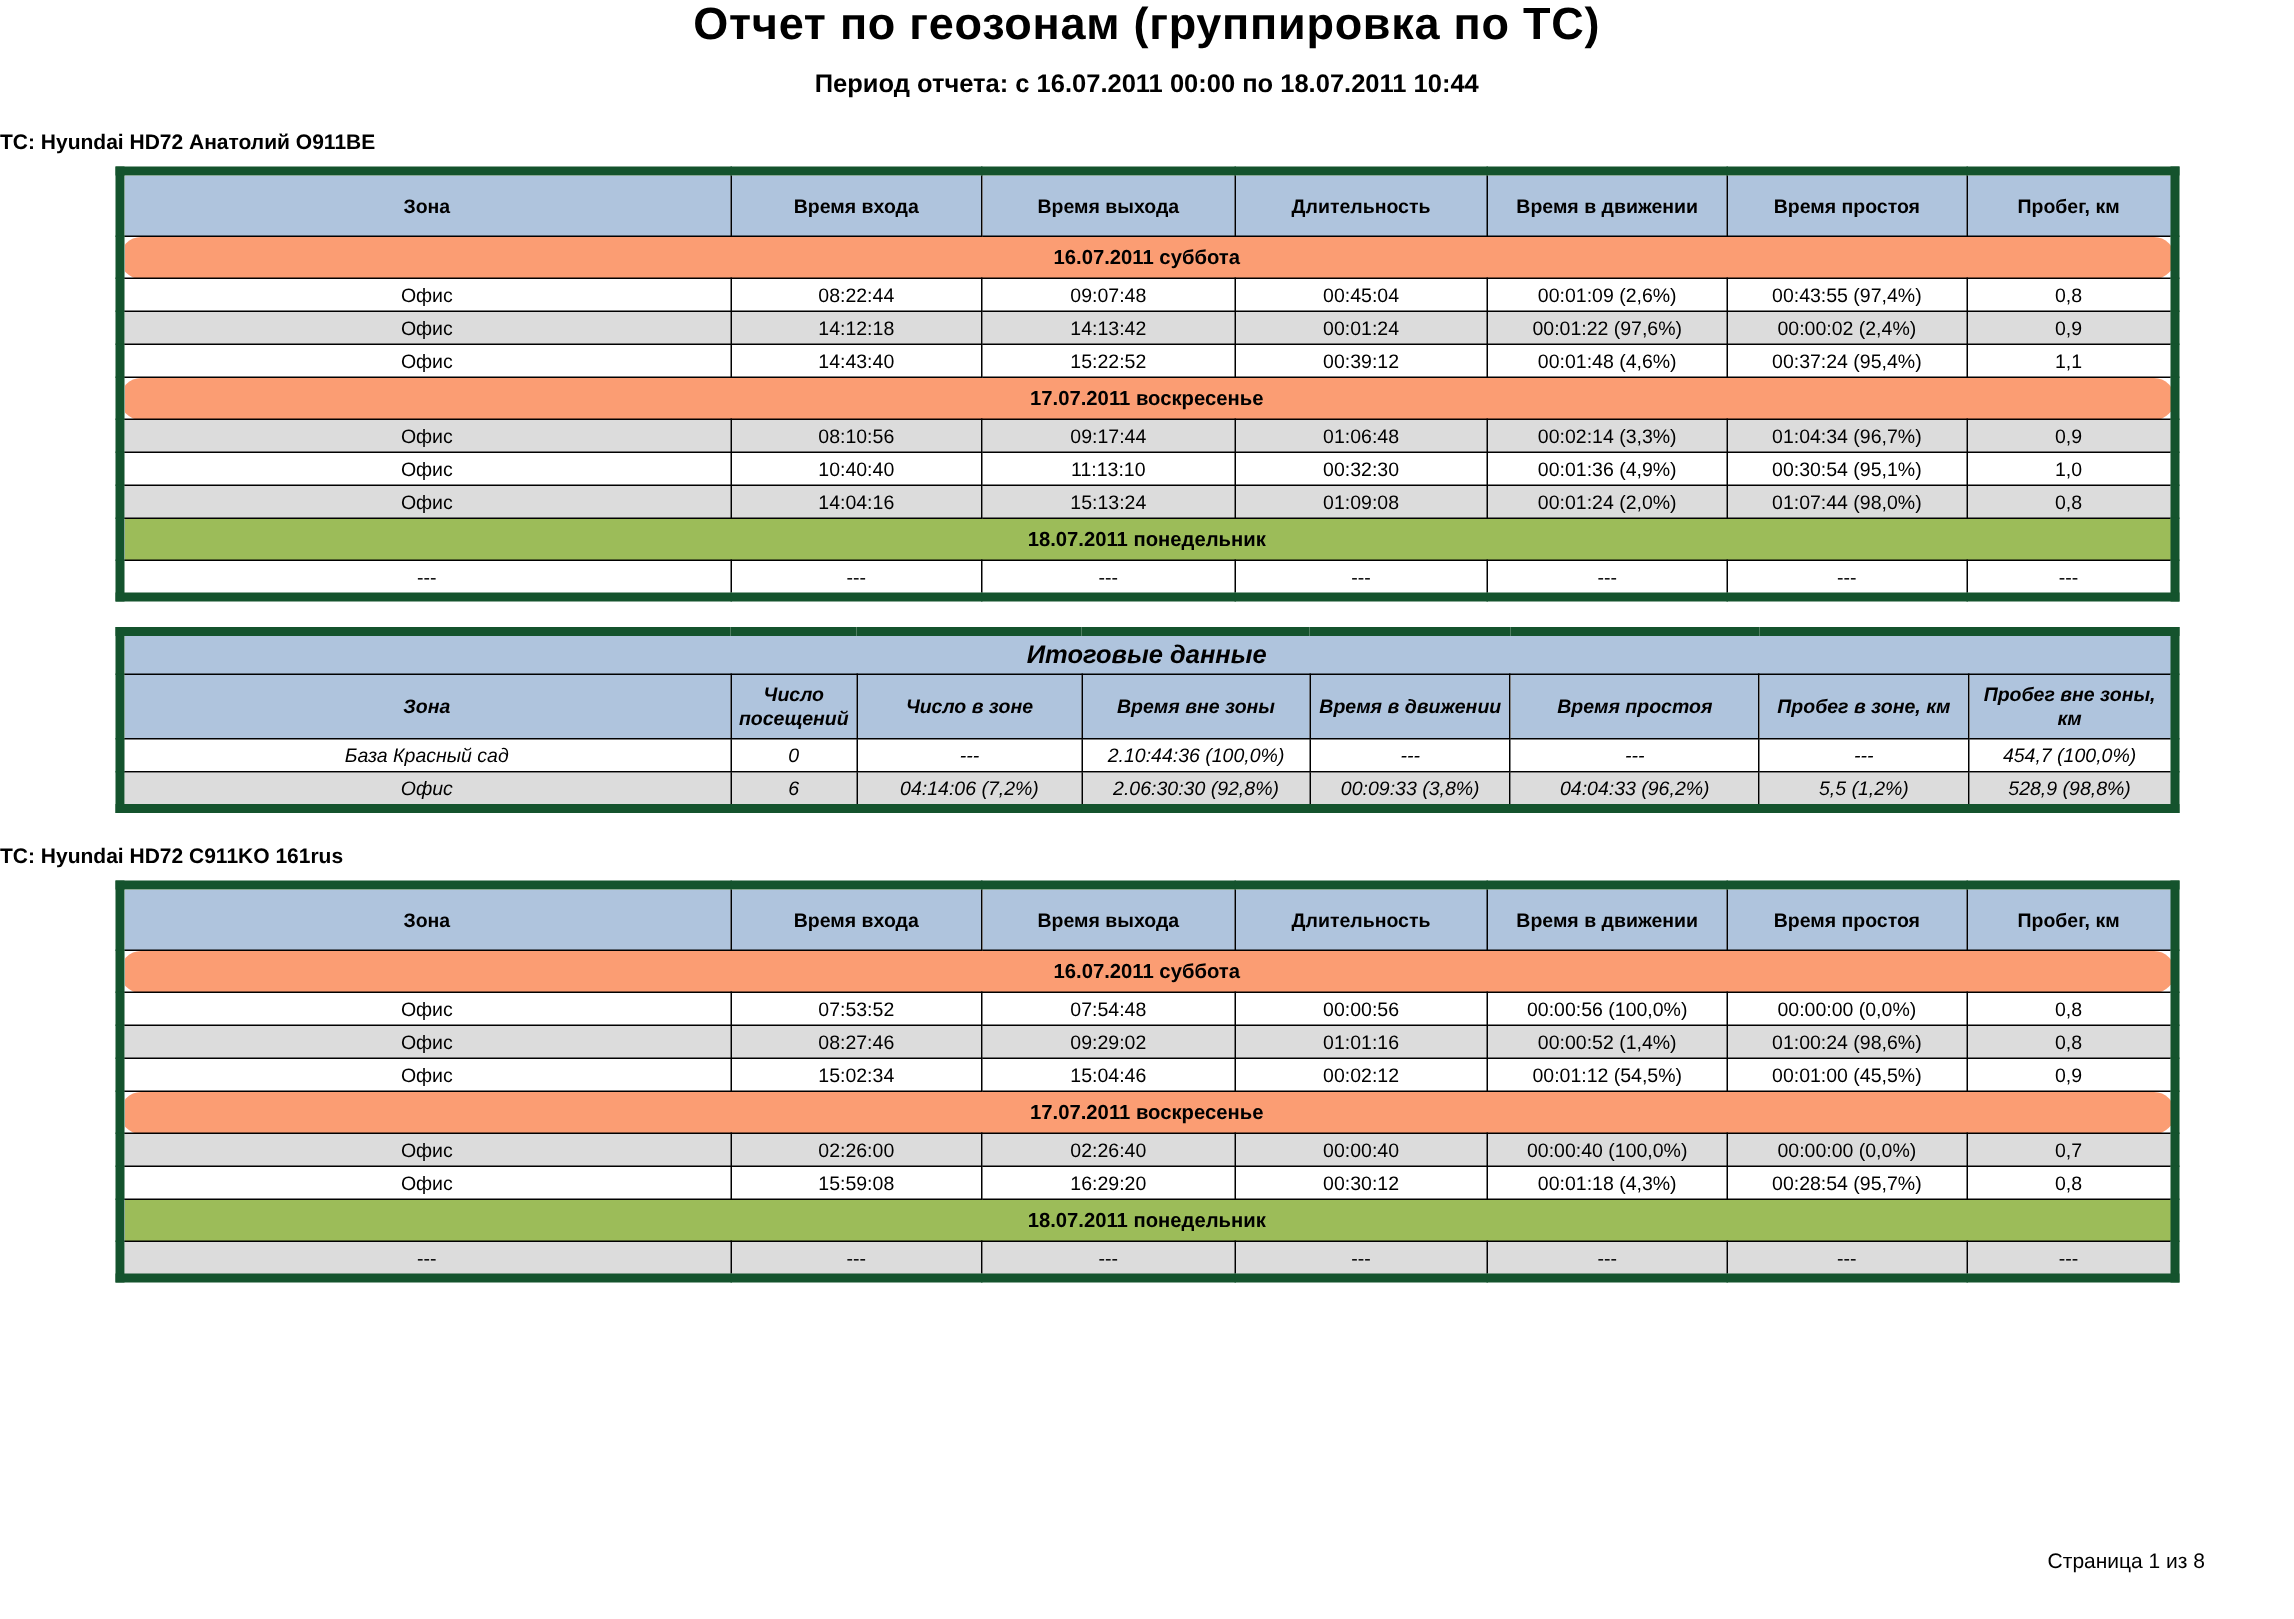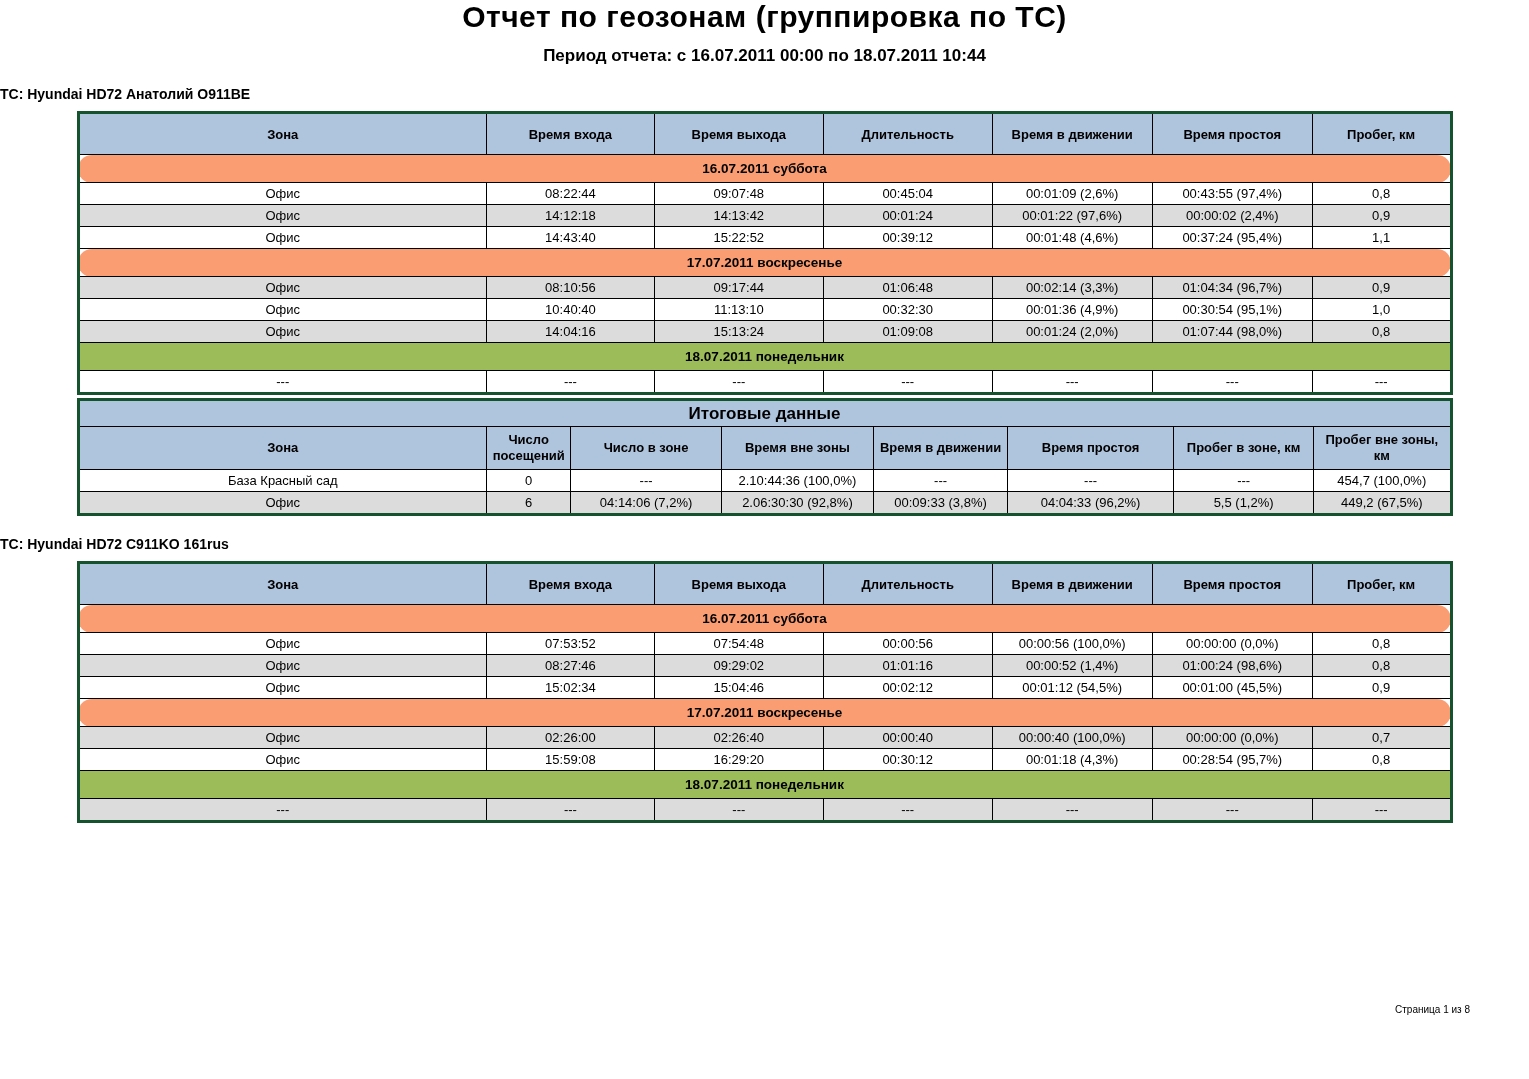--- a/index.html
+++ b/index.html
@@ -1,34 +1,34 @@
 <!DOCTYPE html>
 <html style="--header-blue: #AFC4DD; --section-orange: #FB9D73; --section-green: #9CBC59; --stripe-gray: #DCDCDC;"><head>
 <meta charset="utf-8">
 <style>
   html,body{margin:0;padding:0;background:#ffffff;}
   body{font-family:"Liberation Sans",sans-serif;color:#000;}
   .page{position:relative;width:1529px;height:1079px;background:#fff;overflow:hidden;}
   .report-title{text-align:center;font-size:30px;font-weight:bold;margin:0;letter-spacing:.5px;}
   .report-period{text-align:center;font-size:17px;font-weight:bold;margin-top:12px;}
   .vehicle-title{text-align:left;font-size:14px;font-weight:bold;margin-top:20px;margin-bottom:9px;}
-  table.report-table{border-collapse:collapse;table-layout:fixed;width:1376px;margin:0 auto;border:3px solid #14532d;}
-  table.summary-table{margin-top:3px;}
+  table.report-table{border-collapse:collapse;table-layout:fixed;width:1376px;margin:0 auto;border:6px solid #14532d;}
+  table.summary-table{margin-top:17px;font-style:italic;}
   .report-table th,.report-table td{
     border:1px solid #000;font-size:13px;text-align:center;vertical-align:middle;
     padding:2px 4px;height:17px;overflow:hidden;white-space:nowrap;
   }
   .report-table th{background:var(--header-blue);font-weight:bold;height:36px;white-space:nowrap;}
   table.summary-table th{white-space:normal;height:38px;line-height:1.25;}
   tr.section-row td{font-weight:bold;height:23px;font-size:13.5px;}
   tr.section-orange td{background:var(--section-orange);border-radius:14px;}
   tr.section-green td{background:var(--section-green);}
   tr.stripe td{background:var(--stripe-gray);}
   tr.summary-title-row td{background:var(--header-blue);font-weight:bold;font-size:17px;height:21px;}
-  .page-footer{position:absolute;top:1004px;right:59px;font-size:10px;}
+  .page-footer{position:absolute;top:1032px;right:59px;font-size:14px;}
 </style>
 </head>
 <body>
 
 <div class="page">
   <h1 class="report-title">Отчет по геозонам (группировка по ТС)</h1>
   <div class="report-period">Период отчета: с 16.07.2011 00:00 по 18.07.2011 10:44</div>
   <div id="content">
       <div class="vehicle-title">ТС: Hyundai HD72 Анатолий О911ВЕ</div>
       <table class="report-table detail-table">
@@ -163,21 +163,21 @@
             <td>454,7 (100,0%)</td>
           </tr>
           <tr class="stripe">
             <td>Офис</td>
             <td>6</td>
             <td>04:14:06 (7,2%)</td>
             <td>2.06:30:30 (92,8%)</td>
             <td>00:09:33 (3,8%)</td>
             <td>04:04:33 (96,2%)</td>
             <td>5,5 (1,2%)</td>
-            <td>449,2 (67,5%)</td>
+            <td>528,9 (98,8%)</td>
           </tr>
         </tbody>
       </table>
       <div class="vehicle-title">ТС: Hyundai HD72 C911KO 161rus</div>
       <table class="report-table detail-table">
         <colgroup>
           <col style="width: 29.75%;">
           <col style="width: 12.23%;">
           <col style="width: 12.3%;">
           <col style="width: 12.3%;">

